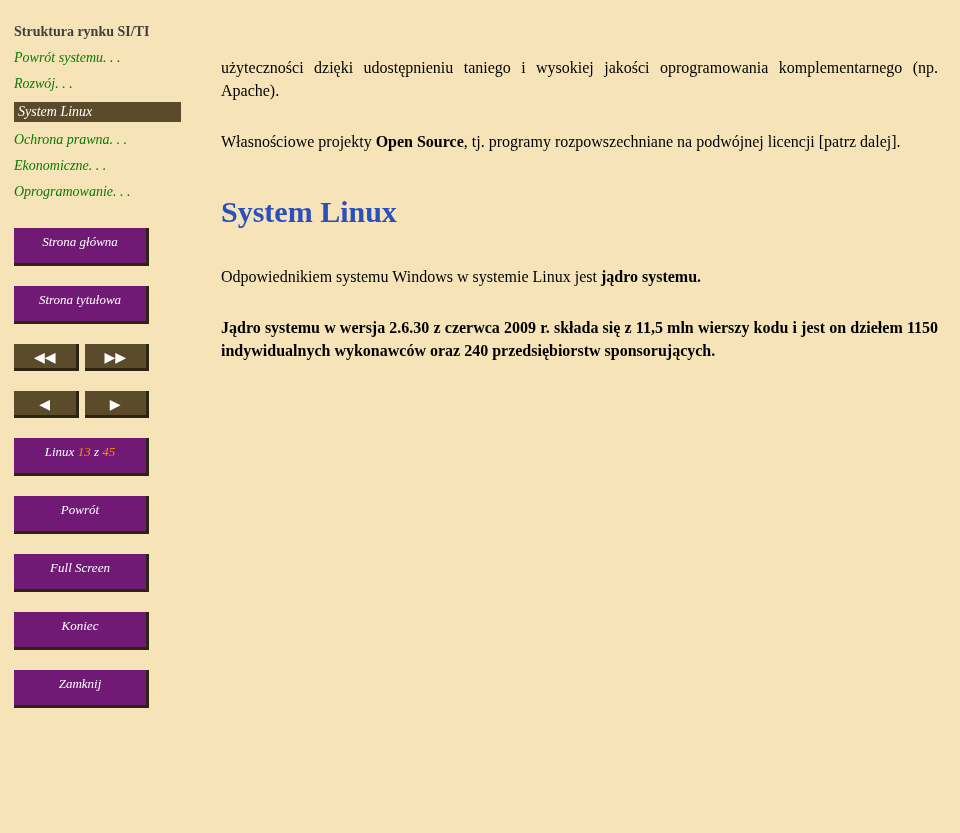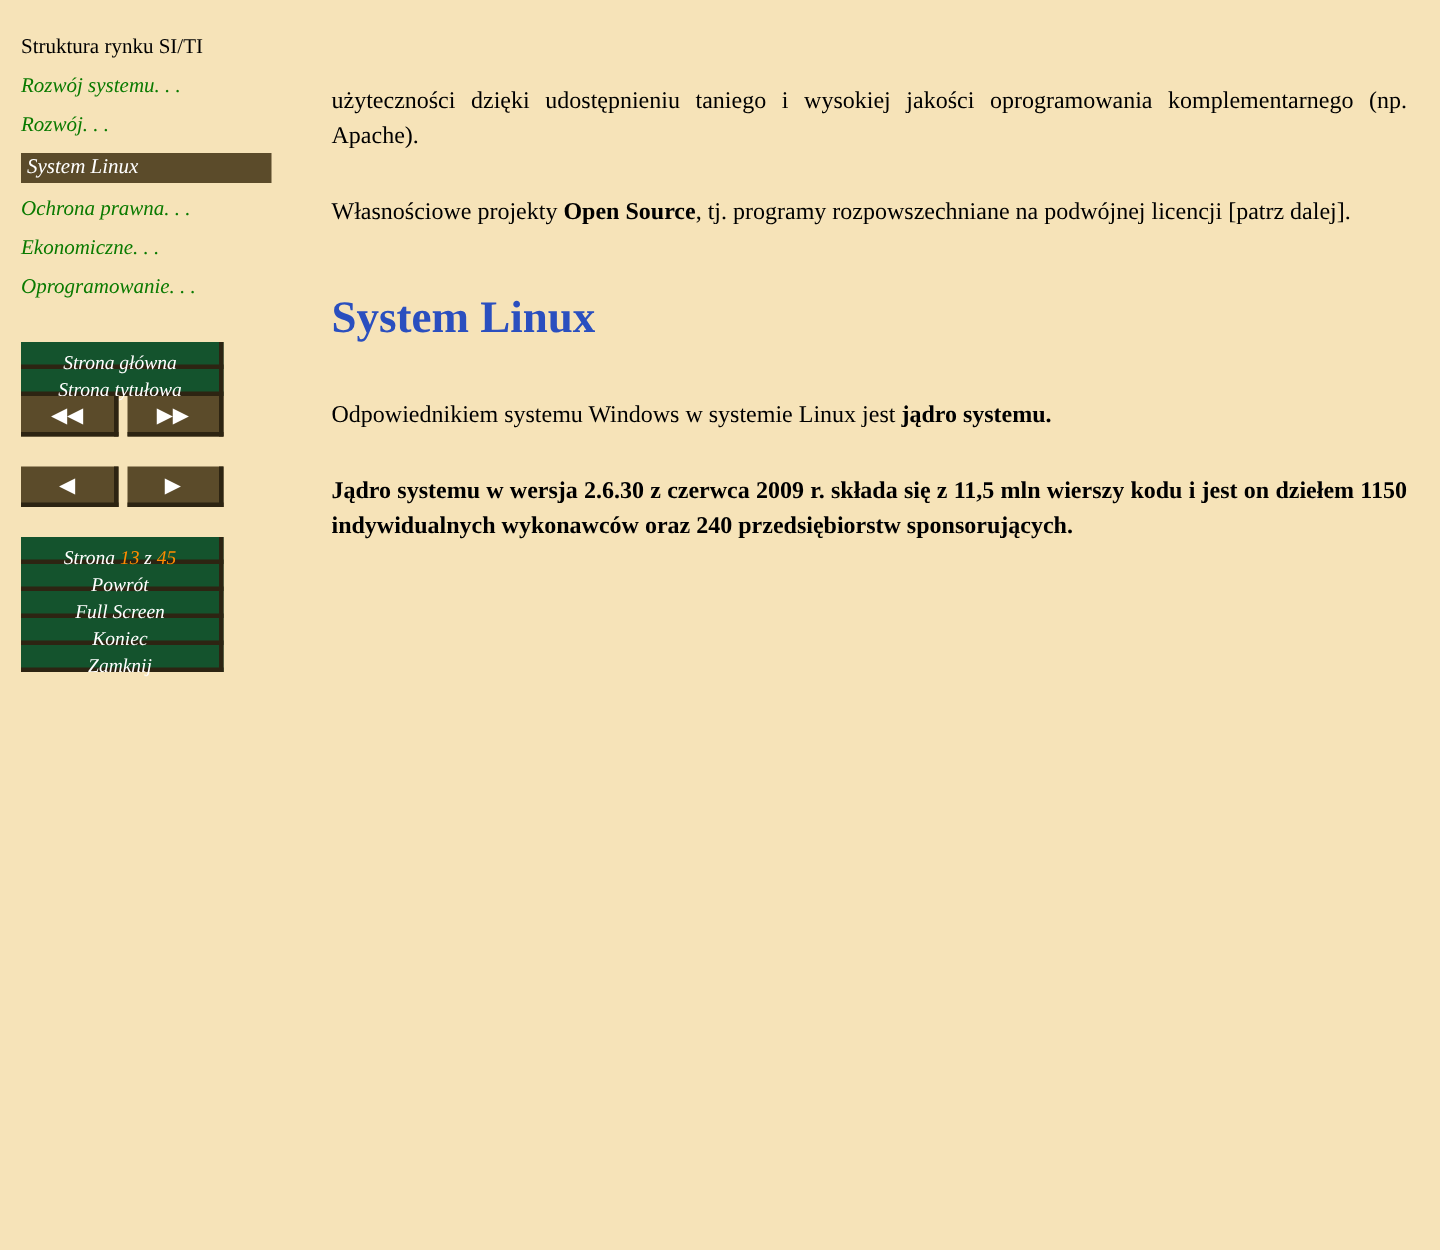--- a/index.html
+++ b/index.html
@@ -26,46 +26,47 @@
   }
   .toc a, .toc span {
     display: block;
     cursor: pointer;
   }
   .toc .item {
     margin-bottom: 10px;
     font-style: italic;
   }
   .toc .item.bold {
-    color: #000000;
-    font-weight: normal;
+    color: #404040;
+    font-weight: bold;
     font-style: normal;
   }
   .toc .item.green {
     color: #0a7a00;
     font-style: italic;
   }
   .toc .item.green.current {
     color: #fff;
     background: #5b4b2a;
     padding: 2px 4px;
     font-style: italic;
   }
   .btn {
     display: block;
     width: 135px;
-    height: 18px;
+    height: 38px;
     line-height: 27px;
     text-align: center;
-    background: #14532d;
+    background: #701a75;
     color: #fff;
     font-size: 13px;
     font-style: italic;
     border-right: 3px solid #2d2412;
     border-bottom: 3px solid #2d2412;
+    margin-bottom: 20px;
     cursor: pointer;
     box-sizing: border-box;
   }
   .btn-row {
     display: flex;
     margin-bottom: 20px;
     width: 135px;
   }
   .btn-half {
     flex: 1;
@@ -116,21 +117,21 @@
 </style>
 </head>
 <body>
 
 <div class="page">
 
   <div class="sidebar">
 
     <div class="toc">
       <span class="item bold">Struktura rynku SI/TI</span>
-      <span class="item green">Rozwój systemu. . .</span>
+      <span class="item green">Powrót systemu. . .</span>
       <span class="item green">Rozwój. . .</span>
       <span class="item green current">System Linux</span>
       <span class="item green">Ochrona prawna. . .</span>
       <span class="item green">Ekonomiczne. . .</span>
       <span class="item green">Oprogramowanie. . .</span>
     </div>
 
     <div class="controls">
       <div class="btn">Strona główna</div>
       <div class="btn">Strona tytułowa</div>
@@ -139,21 +140,21 @@
         <div class="btn-half arrow">◀◀</div>
         <div class="btn-half arrow">▶▶</div>
       </div>
 
       <div class="btn-row">
         <div class="btn-half arrow">◀</div>
         <div class="btn-half arrow">▶</div>
       </div>
 
       <div class="btn page-counter">
-        <span>Strona </span><span class="orange">13</span><span> z </span><span class="orange">45</span>
+        <span>Linux </span><span class="orange">13</span><span> z </span><span class="orange">45</span>
       </div>
 
       <div class="btn">Powrót</div>
       <div class="btn">Full Screen</div>
       <div class="btn">Koniec</div>
       <div class="btn">Zamknij</div>
     </div>
 
   </div>
 

